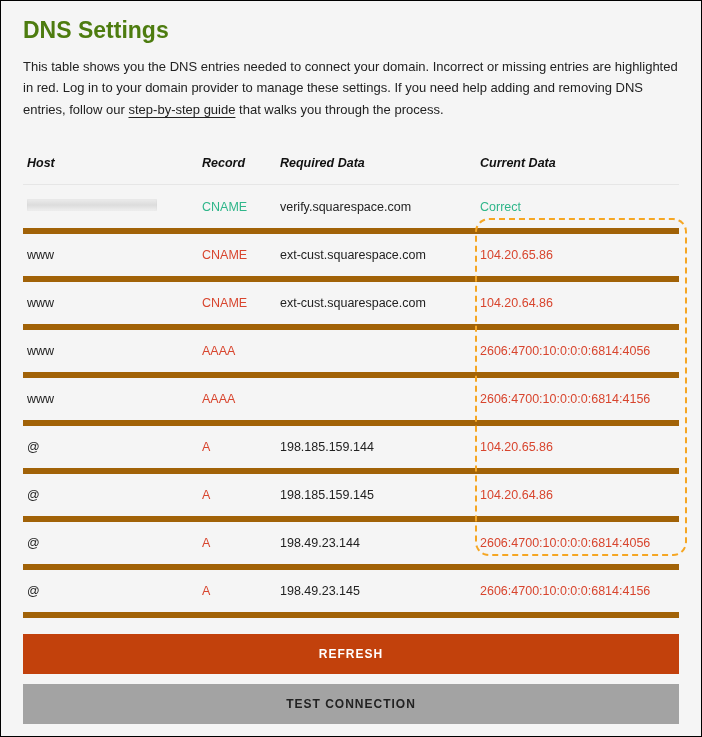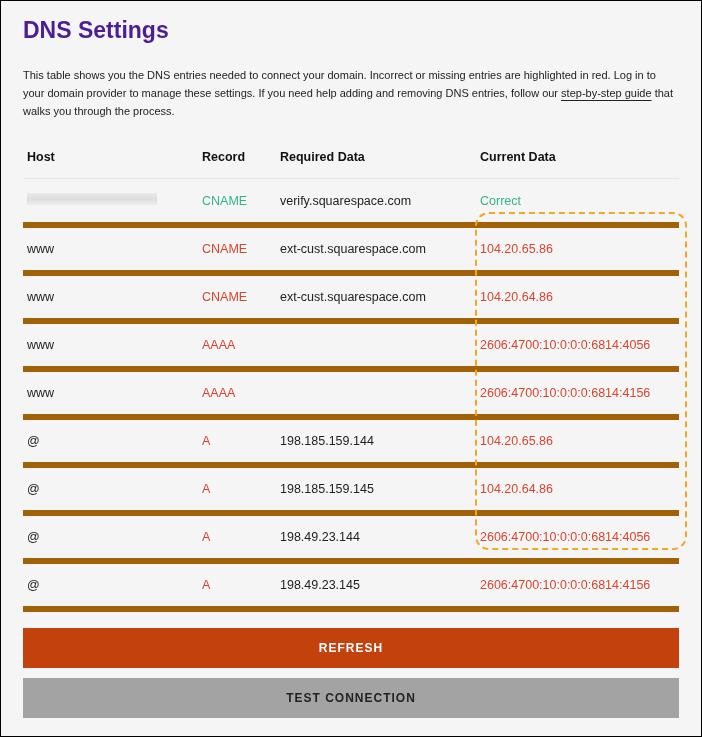--- a/index.html
+++ b/index.html
@@ -24,46 +24,47 @@
       padding: 12px 18px 10px 12px;
       font-size: 14px;
       color: #111;
       cursor: pointer;
     }
     .breadcrumb svg { margin-right: 4px; }
     .content { padding: 6px 22px 18px 22px; }
     .page-title {
       font-size: 23px;
       font-weight: 600;
-      margin: 10px 0 22px 0;
-      color: #4c1d95;
+      margin: 10px 0 12px 0;
+      color: #4d7c0f;
     }
     .description {
-      font-size: 11px;
+      font-size: 13px;
       line-height: 1.65;
       color: #222;
-      margin-bottom: 20px;
+      margin-bottom: 26px;
     }
     .description .link {
       text-decoration: underline;
       text-underline-offset: 3px;
       cursor: pointer;
     }
     .table-wrap { position: relative; }
     table {
       width: 100%;
       border-collapse: collapse;
       font-size: 12.5px;
     }
     thead th {
       text-align: left;
       font-weight: 600;
       padding: 10px 4px 14px 4px;
       border-bottom: 1px solid #e6e6e6;
       color: #111;
+      font-style: italic;
     }
     tbody td {
       padding: 14px 4px;
       border-bottom: 6px solid #a16207;
       color: #222;
       vertical-align: middle;
     }
     .col-host { width: 175px; }
     .col-record { width: 78px; }
     .col-required { width: 200px; }

